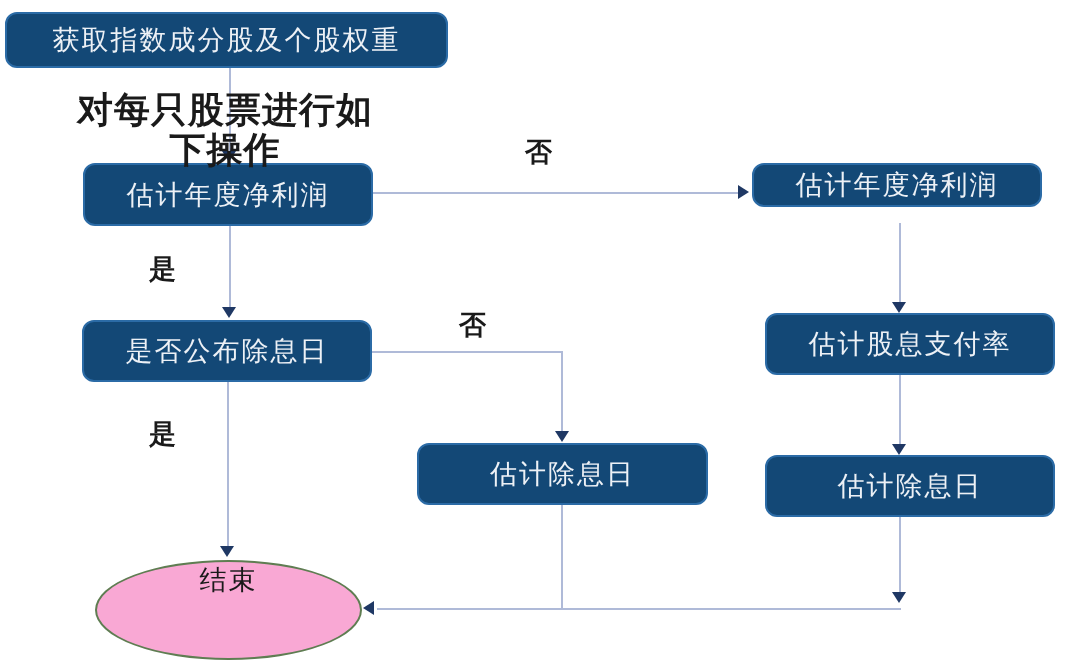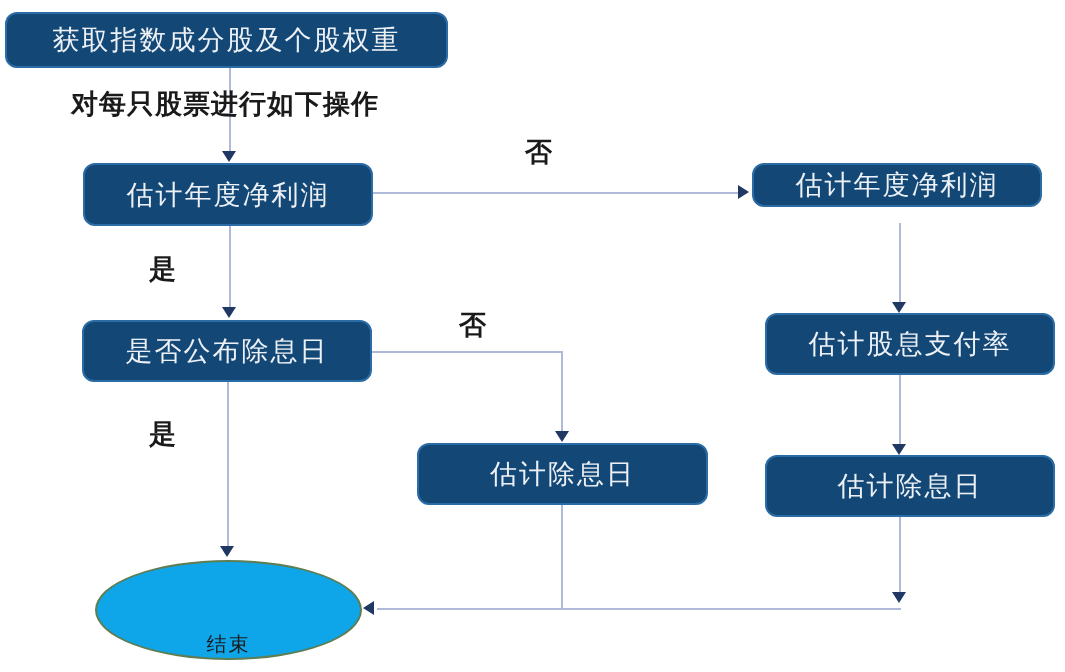--- a/index.html
+++ b/index.html
@@ -7,36 +7,36 @@
     position:relative;width:1065px;height:672px;background:#ffffff;
     font-family:"Liberation Sans",sans-serif;overflow:hidden;
   }
   .node{
     position:absolute;box-sizing:border-box;
     background:#134876;border:2px solid #2B6BA6;border-radius:12px;
     color:#EDF1F6;display:flex;align-items:center;justify-content:center;
     font-size:27px;letter-spacing:2px;z-index:3;
   }
   .terminator{
-    position:absolute;box-sizing:border-box;background:#0ea5e9;
+    position:absolute;box-sizing:border-box;background:#f9a8d4;
     border:2px solid #5F7D52;border-radius:50%;
-    color:#1A1A1A;display:flex;align-items:flex-end;justify-content:center;
-    font-size:20px;letter-spacing:2px;z-index:3;
+    color:#1A1A1A;display:flex;align-items:flex-start;justify-content:center;
+    font-size:27px;letter-spacing:2px;z-index:3;
   }
   .stem{position:absolute;background:#AFBAD8;z-index:1;}
   .stem.v{width:2px;} .stem.h{height:2px;}
   .ah{position:absolute;width:0;height:0;z-index:2;}
   .ah.down{border-left:7px solid transparent;border-right:7px solid transparent;border-top:11px solid #1F3864;}
   .ah.right{border-top:7px solid transparent;border-bottom:7px solid transparent;border-left:11px solid #1F3864;}
   .ah.left{border-top:7px solid transparent;border-bottom:7px solid transparent;border-right:11px solid #1F3864;}
   .edge-label{
     position:absolute;color:#1A1A1A;font-size:27px;font-weight:700;z-index:4;line-height:1;
   }
   .note-label{
-    position:absolute;color:#1A1A1A;font-size:27px;font-weight:700;z-index:4;
+    position:absolute;color:#1A1A1A;font-size:36px;font-weight:700;z-index:4;
     text-align:center;line-height:1.1;letter-spacing:1px;
   }
 </style>
 </head>
 <body>
 
 <div id="canvas">
 
   <div class="node" style="left:5px;top:12px;width:443px;height:56px;">
     <span>获取指数成分股及个股权重</span>

